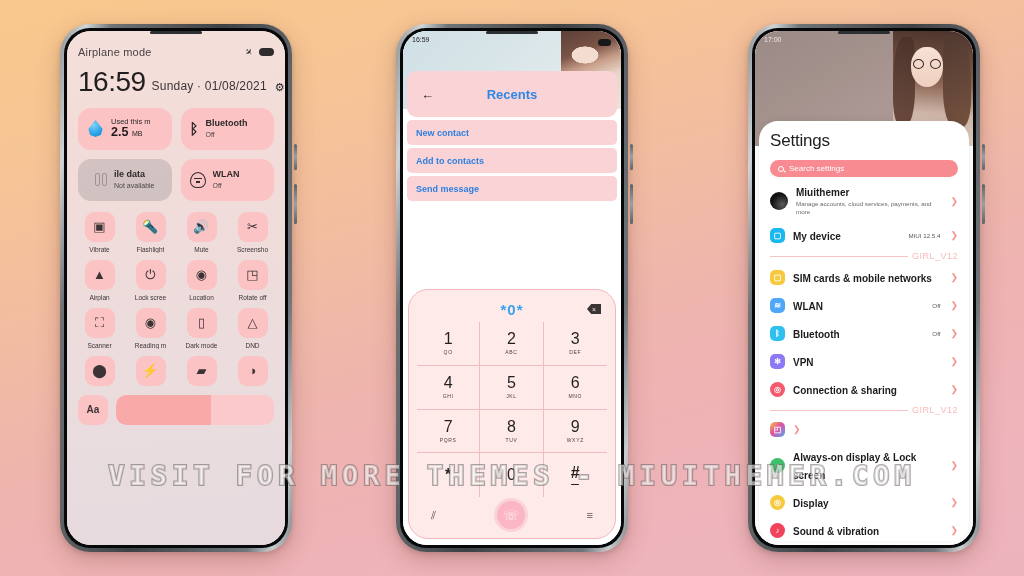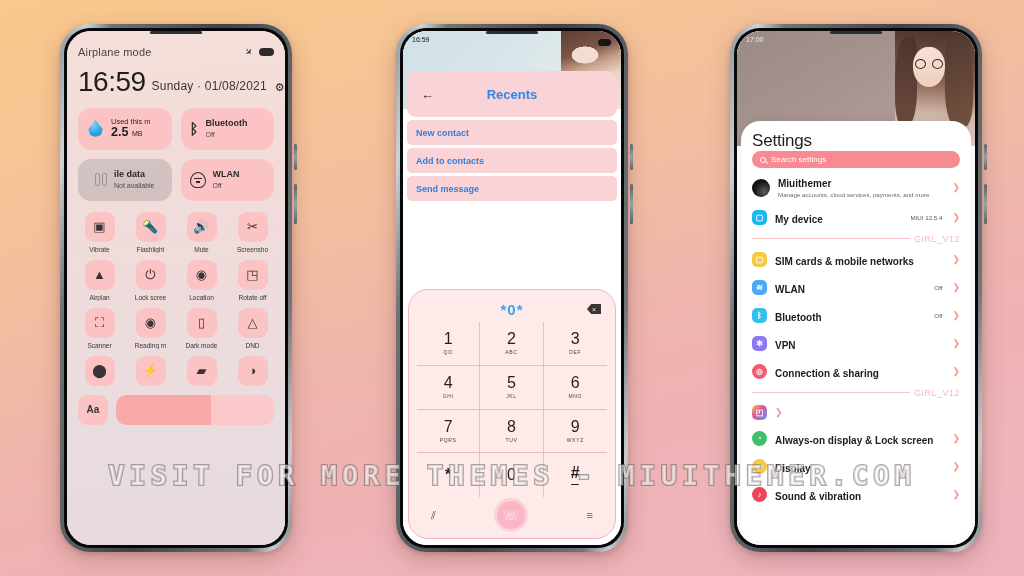--- a/index.html
+++ b/index.html
@@ -33,21 +33,21 @@
     width: 52px; height: 3px; border-radius: 2px;
     background: #2c3033; z-index: 40;
   }
   .sidebtn {
     position: absolute; right: -5px; width: 3px; border-radius: 2px;
     background: linear-gradient(180deg,#5d6265,#9aa0a3,#5d6265);
   }
 
   #p1 { left: 60px;  top: 24px;  width: 232px; height: 528px; }
   #p2 { left: 396px; top: 24px;  width: 232px; height: 528px; }
-  #p3 { left: 730px; top: 24px;  width: 252px; height: 528px; }
+  #p3 { left: 748px; top: 24px;  width: 232px; height: 528px; }
 
   
   .cc {
     width: 100%; height: 100%;
     background: linear-gradient(175deg,#f4dfda 0%,#f2dcd9 25%,#eddcdc 55%,#e9dcdf 80%,#e7dade 100%);
     padding: 12px 11px 0 11px; position: relative;
   }
   .cc-top { display:flex; align-items:center; justify-content:space-between; height:18px; }
   .cc-top .lbl { font-size: 11px; color:#4a4245; letter-spacing:.2px; }
   .cc-top .icons { display:flex; align-items:center; gap:6px; }
@@ -201,21 +201,21 @@
   .set-wall .g-glass i:first-child{left:0;} .set-wall .g-glass i:last-child{right:0;}
   .set-status { position:absolute; top:5px; left:9px; font-size:7px; color:#efe6e4; z-index:5; }
 
   .set-sheet {
     position:absolute; left:4px; right:4px; top:90px; bottom:4px;
     background:#fff; border-radius:19px; padding:10px 11px 0 11px; overflow:hidden;
     box-shadow:0 -1px 8px rgba(0,0,0,.08);
   }
   .set-title { font-size:17px; color:#1f1d1e; font-weight:400; letter-spacing:-.2px; }
   .searchbar {
-    height:17px; border-radius:9px; background:#f88a92;
+    margin-top:9px; height:17px; border-radius:9px; background:#f88a92;
     display:flex; align-items:center; gap:5px; padding:0 8px;
   }
   .searchbar .mag {
     width:6px;height:6px;border:1.2px solid #fff;border-radius:50%;position:relative; flex:none;
   }
   .searchbar .mag:after{content:"";position:absolute;right:-3px;bottom:-2px;width:3.4px;height:1.2px;background:#fff;transform:rotate(45deg);}
   .searchbar .ph { font-size:8px; color:#fff; }
 
   .s-row { display:flex; align-items:center; gap:8px; padding:5px 0; }
   .s-ic { width:15px;height:15px;border-radius:5px; flex:none; display:flex;align-items:center;justify-content:center;

